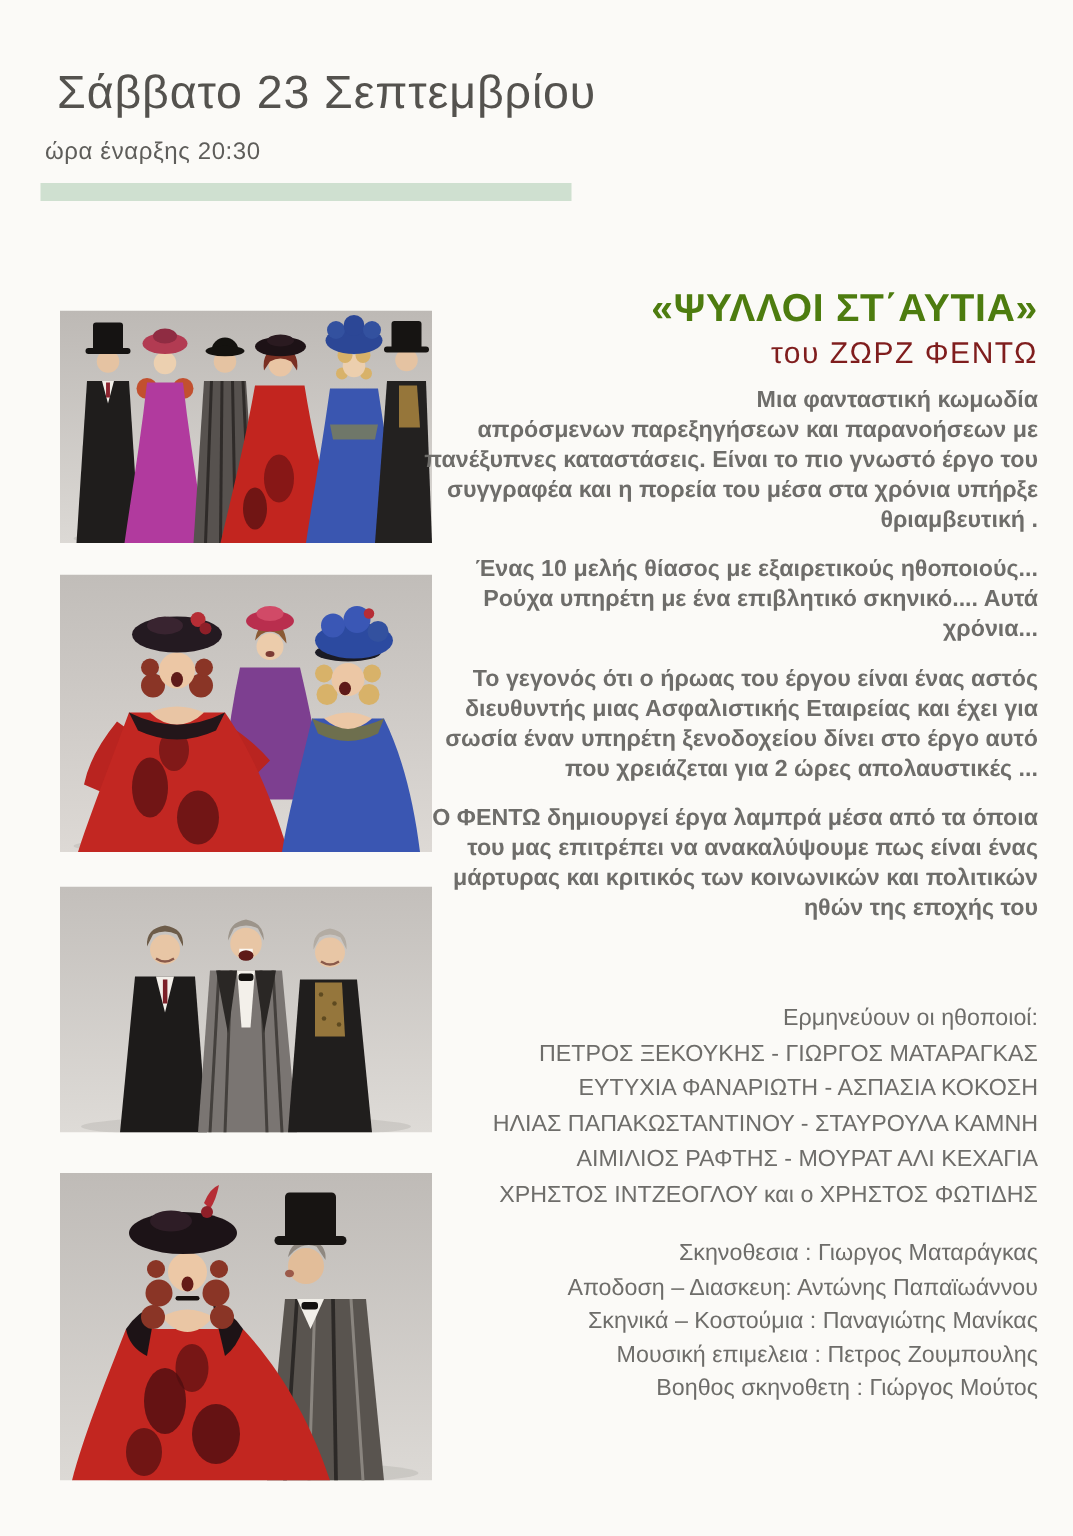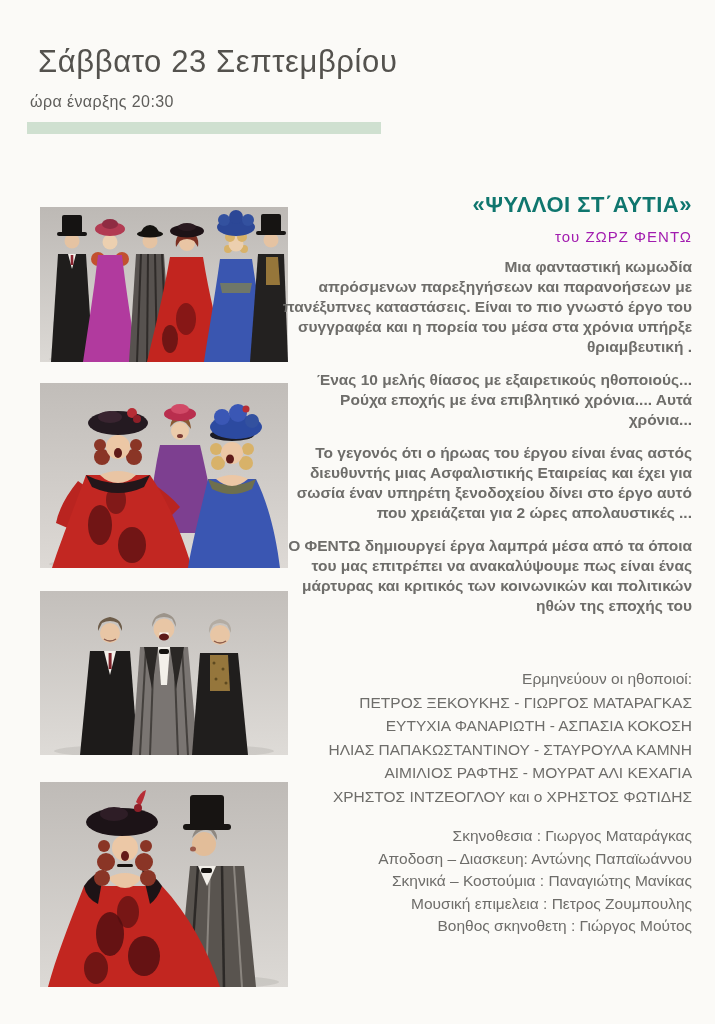--- a/index.html
+++ b/index.html
@@ -34,26 +34,26 @@
   #photo2 { top:383px; height:185px; }
   #photo3 { top:591px; height:164px; }
   #photo4 { top:782px; height:205px; }
   .photo svg { display:block; width:100%; height:100%; }
   
   .content {
     position:absolute; left:278px; top:190px; width:414px;
     text-align:right; color:#6e6d6a;
   }
   .show-title {
-    font-size:22px; font-weight:700; letter-spacing:0.5px;
-    color:#0f766e; line-height:30px;
+    font-size:26px; font-weight:700; letter-spacing:0.5px;
+    color:#4d7c0f; line-height:30px;
   }
   .author {
-    margin-top:7px; font-size:15px; letter-spacing:1px;
-    color:#a21caf; line-height:19px;
+    margin-top:7px; font-size:20px; letter-spacing:1px;
+    color:#7f1d1d; line-height:19px;
   }
   .para { margin-top:13px; font-size:15.5px; }
   .para.first { margin-top:11px; }
   .para .tl { line-height:20px;font-weight:bold; }
   .cast { margin-top:51px; font-size:15.5px; }
   .cast .tl { line-height:23.5px; }
   .credits { margin-top:17px; font-size:15.5px;text-align:right; }
   .credits .tl { line-height:22.5px; }
 </style>
 </head>
@@ -282,21 +282,21 @@
     <div class="para first">
       <div class="tl">Μια φανταστική κωμωδία</div>
       <div class="tl">απρόσμενων παρεξηγήσεων και παρανοήσεων  με</div>
       <div class="tl">πανέξυπνες καταστάσεις. Είναι το πιο γνωστό έργο του</div>
       <div class="tl">συγγραφέα και η πορεία του μέσα στα χρόνια υπήρξε</div>
       <div class="tl">θριαμβευτική .</div>
     </div>
 
     <div class="para">
       <div class="tl">Ένας 10 μελής θίασος με εξαιρετικούς ηθοποιούς...</div>
-      <div class="tl">Ρούχα εποχής με ένα επιβλητικό χρόνια....  Αυτά</div>
+      <div class="tl">Ρούχα υπηρέτη με ένα επιβλητικό σκηνικό....  Αυτά</div>
       <div class="tl">χρόνια...</div>
     </div>
 
     <div class="para">
       <div class="tl">Το γεγονός ότι ο ήρωας του έργου είναι ένας αστός</div>
       <div class="tl">διευθυντής μιας Ασφαλιστικής Εταιρείας και έχει για</div>
       <div class="tl">σωσία έναν υπηρέτη ξενοδοχείου δίνει στο έργο αυτό</div>
       <div class="tl">που χρειάζεται για 2 ώρες απολαυστικές ...</div>
     </div>
 

